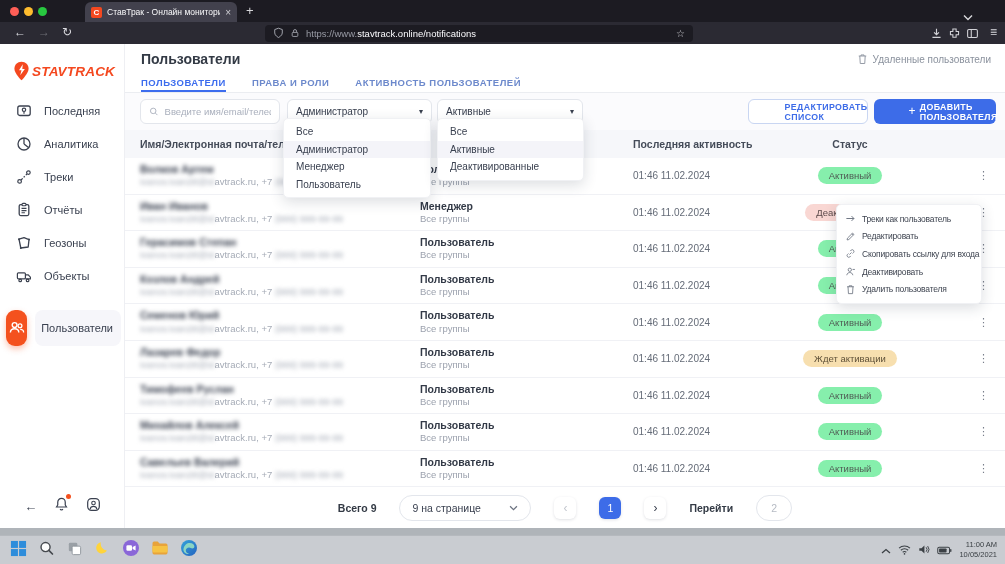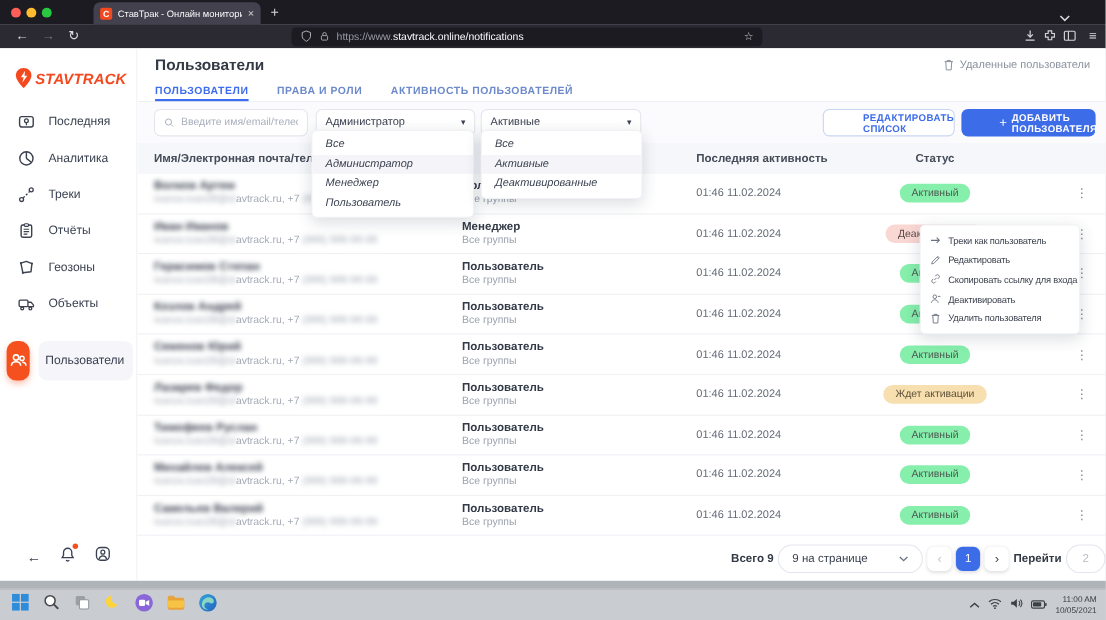--- a/index.html
+++ b/index.html
@@ -89,39 +89,39 @@
   .c-activity { font-size:10px; color:#646B77; }
   .c-status { display:flex; justify-content:center; }
   .badge { font-size:9.5px; padding:3px 11px; border-radius:11px; white-space:nowrap; }
   .badge-active { background:#86efac; color:#4F5B54; }
   .badge-deactivated { background:#F9D7D3; color:#5B4A4A; }
   .badge-pending { background:#F7DFAF; color:#5F5138; }
   .c-kebab { justify-self:end; padding-right:16px; color:#777E8A; font-size:11px; }
 
   
   #m-pagination { position:absolute; top:443px; left:0; right:0; height:41px; display:flex;
-    align-items:center; justify-content:flex-end; gap:4px; }
+    align-items:center; justify-content:center; gap:23px; }
   #pg-total { font-size:10.5px; font-weight:bold; color:#333A45; }
   #pg-size { width:132px; height:26px; border:1px solid #E3E6EC; border-radius:15px; display:flex;
     align-items:center; padding:0 12px; font-size:10.5px; color:#3A4150; background:#fff; }
   #pg-size .selchev { font-size:9px; color:#6B7280; }
   .pg-sq { width:22px; height:22px; border-radius:6px; background:#fff; box-shadow:0 1px 3px rgba(40,50,70,.14);
     display:flex; align-items:center; justify-content:center; font-size:12px; }
   #pg-prev { color:#C3C7CE; } #pg-next { color:#3A4150; }
   #pg-current { background:#3D6CE8; color:#fff; font-size:10.5px; }
   #pg-goto-label { font-size:10.5px; font-weight:bold; color:#333A45; }
   #pg-goto { width:36px; height:26px; border:1px solid #E3E6EC; border-radius:15px; text-align:center;
     font-size:10.5px; color:#B6BBC4; background:#fff; outline:none; font-family:inherit; }
 
   
   .panel { position:absolute; background:#fff; border-radius:5px; box-shadow:0 4px 14px rgba(40,50,70,.16);
     border:1px solid #F0F1F4; padding:4px 0; z-index:30; }
   #role-panel { left:158px; top:74px; width:148px; }
   #status-panel { left:312px; top:74px; width:147px; }
-  .opt { height:17.5px; display:flex; align-items:center; padding:0 12px; font-size:10px; color:#3A4150;font-style:italic; }
+  .opt { height:17.5px; display:flex; align-items:center; padding:0 12px; font-size:10px; color:#3A4150; }
   .opt.active { background:#F4F4F9; }
   #ctx-menu { left:711px; top:160px; width:146px; padding:5px 0; z-index:40; }
   .ctx-item { height:17.6px; display:flex; align-items:center; gap:6px; padding:0 8px; font-size:8.5px;
     letter-spacing:-.2px; color:#3E4450; white-space:nowrap; }
   .ctx-item svg { flex:none; }
 
   
   #desktop-strip { position:absolute; top:528px; left:0; width:1005px; height:7px; background:#AFB4B9; }
   #taskbar { position:absolute; top:535px; left:0; width:1005px; height:29px; background:#C9CCD1;
     border-top:1px solid #B5B9BE; display:flex; align-items:center; }

